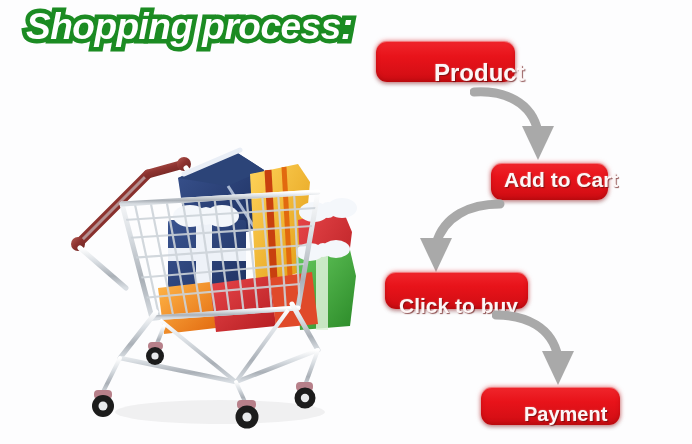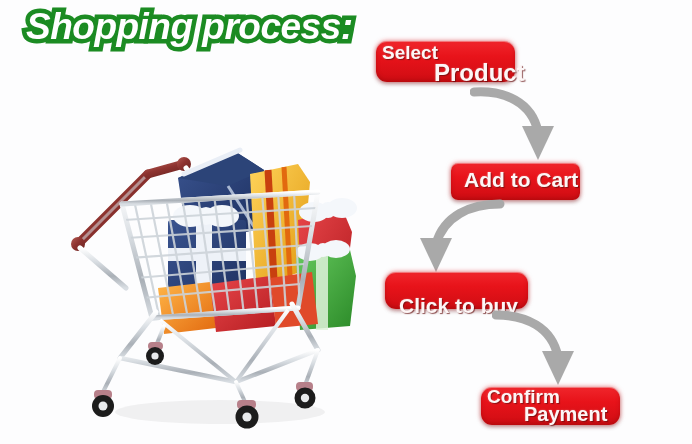--- a/index.html
+++ b/index.html
@@ -58,21 +58,21 @@
       1px 1px 1px rgba(90,0,0,0.65),
       0 0 2px rgba(255,255,255,0.35);
   }
 
   
   #badge-select { left: 376px; top: 41px; width: 139px; height: 41px; }
   #badge-select .l1 { left: 6px;  top: 1px;  font-size: 19px; }
   #badge-select .l2 { left: 58px; top: 18px; font-size: 24px; }
 
   
-  #badge-cart { left: 451px; top: 163px; width: 129px; height: 37px; border-radius: 7px; }
+  #badge-cart { left: 491px; top: 163px; width: 117px; height: 37px; }
   #badge-cart .l1 { left: 13px; top: 5px; font-size: 21px; }
 
   
   #badge-buy { left: 385px; top: 272px; width: 143px; height: 37px; }
   #badge-buy .l1 { left: 14px; top: 22px; font-size: 21px; }
 
   
   #badge-confirm { left: 481px; top: 387px; width: 139px; height: 38px; }
   #badge-confirm .l1 { left: 6px;  top: -1px; font-size: 19px; }
   #badge-confirm .l2 { left: 43px; top: 16px; font-size: 20px; }
@@ -252,21 +252,20 @@
         <g>
           <rect x="236" y="270" width="17" height="9" rx="4" fill="#b7808a"></rect>
           <circle cx="245" cy="286" r="10.5" fill="#1c1c1c"></circle>
           <circle cx="245" cy="286" r="4.2" fill="#e8eaec"></circle>
         </g>
       </g>
     </svg>
   </div>
 
   <div class="badge" id="badge-select">
-    <span class="lbl l1">Select</span>
     <span class="lbl l2">Product</span>
   </div>
 
   <div class="arrow" id="arrow-1">
     <svg width="110" height="86" viewBox="0 0 110 86" xmlns="http://www.w3.org/2000/svg" aria-hidden="true">
       <path d="M4 10 C 34 8, 62 20, 68 50" fill="none" stroke="#a9a9a9" stroke-width="9" stroke-linecap="round"></path>
       <path d="M52 44 L84 44 L68 78 Z" fill="#a9a9a9"></path>
     </svg>
   </div>
 
@@ -286,17 +285,16 @@
   </div>
 
   <div class="arrow" id="arrow-3">
     <svg width="110" height="86" viewBox="0 0 110 86" xmlns="http://www.w3.org/2000/svg" aria-hidden="true">
       <path d="M4 8 C 34 8, 60 20, 66 50" fill="none" stroke="#a9a9a9" stroke-width="9" stroke-linecap="round"></path>
       <path d="M50 44 L82 44 L66 78 Z" fill="#a9a9a9"></path>
     </svg>
   </div>
 
   <div class="badge" id="badge-confirm">
-    <span class="lbl l1">Confirm</span>
     <span class="lbl l2">Payment</span>
   </div>
 
 </div>
 
 </body></html>

